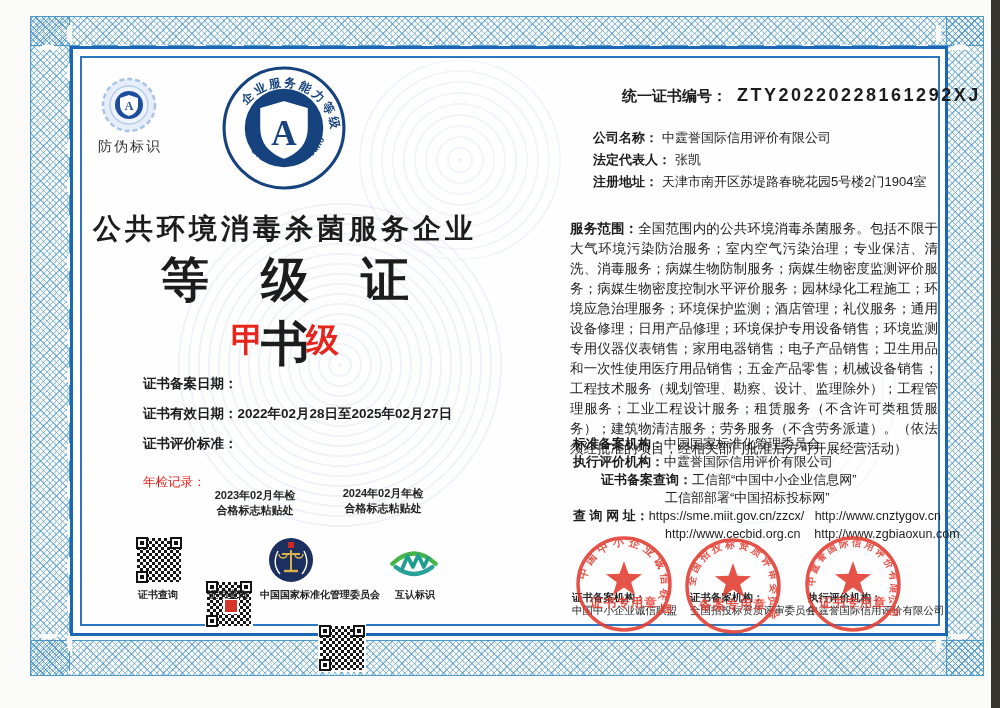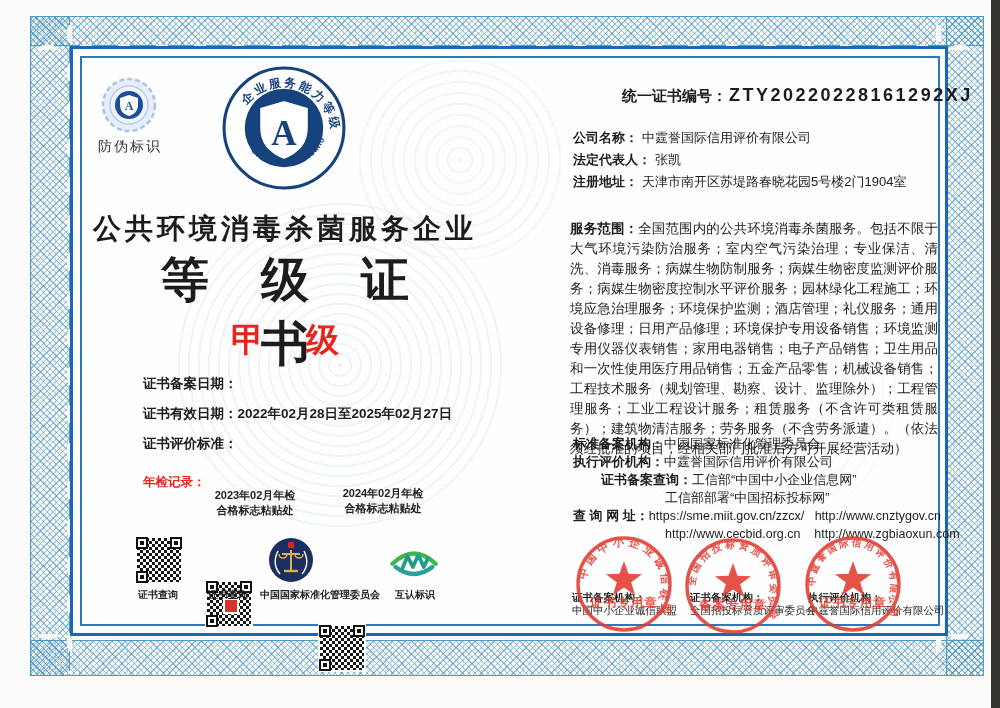--- a/index.html
+++ b/index.html
@@ -44,35 +44,35 @@
   .wm{border-radius:50%;pointer-events:none;}
   .wm1{left:170px;top:200px;width:340px;height:330px;
     background:repeating-radial-gradient(circle, rgba(150,182,224,.14) 0 2px, transparent 2px 10px);}
   .wm2{left:350px;top:60px;width:220px;height:200px;
     background:repeating-radial-gradient(circle, rgba(150,182,224,.12) 0 2px, transparent 2px 11px);}
   .wm3{left:600px;top:250px;width:300px;height:280px;
     background:repeating-radial-gradient(circle, rgba(150,182,224,.08) 0 2px, transparent 2px 12px);}
   
   .certno-row{left:622px;top:85px;display:flex;align-items:baseline;}
   .certno-label{font-size:15px;font-weight:700;}
-  .certno-value{font-size:18px;font-weight:700;letter-spacing:2.5px;margin-left:2px;}
-  
-  .co-row{left:573px;display:flex;font-size:13px;line-height:16px;text-align:right;}
+  .certno-value{font-size:18px;font-weight:700;letter-spacing:2.5px;margin-left:10px;}
+  
+  .co-row{left:593px;display:flex;font-size:13px;line-height:16px;text-align:right;}
   .co-label{font-weight:700;white-space:pre;}
   .co-value{margin-left:4px;}
   
   .title1{left:60px;top:210px;width:450px;text-align:center;font-size:28px;font-weight:900;letter-spacing:4px;}
   .title2{left:60px;top:248px;width:450px;text-align:center;font-size:48px;font-weight:900;letter-spacing:52px;padding-left:52px;box-sizing:border-box;}
   .grade{left:60px;top:318px;width:450px;text-align:center;font-size:33px;font-weight:800;color:#e8241d;letter-spacing:42px;padding-left:42px;box-sizing:border-box;}
   
   .ci-row{left:143px;display:flex;font-size:13.5px;line-height:20px;font-weight:600;}
   .ci-label{font-weight:700;white-space:pre;}
   .ci-value{width:300px;}
   
-  .annual-label{left:143px;top:474px;color:#e8241d;font-weight:700;font-size:12.5px;}
+  .annual-label{left:143px;top:474px;color:#e8241d;font-weight:400;font-size:12.5px;}
   .slot{width:110px;text-align:center;font-size:11px;line-height:15px;font-weight:600;color:#222;}
   .slot1{left:200px;top:488px;}
   .slot2{left:328px;top:486px;}
   
   .scope{left:570px;top:219px;width:368px;font-size:13.5px;line-height:20px;text-align:justify;}
   .scope .b{font-weight:700;}
   
   .ag-row{left:573px;display:flex;font-size:13px;line-height:16px;}
   .ag-label{font-weight:700;white-space:pre;}
   .ag-value{white-space:pre;}

